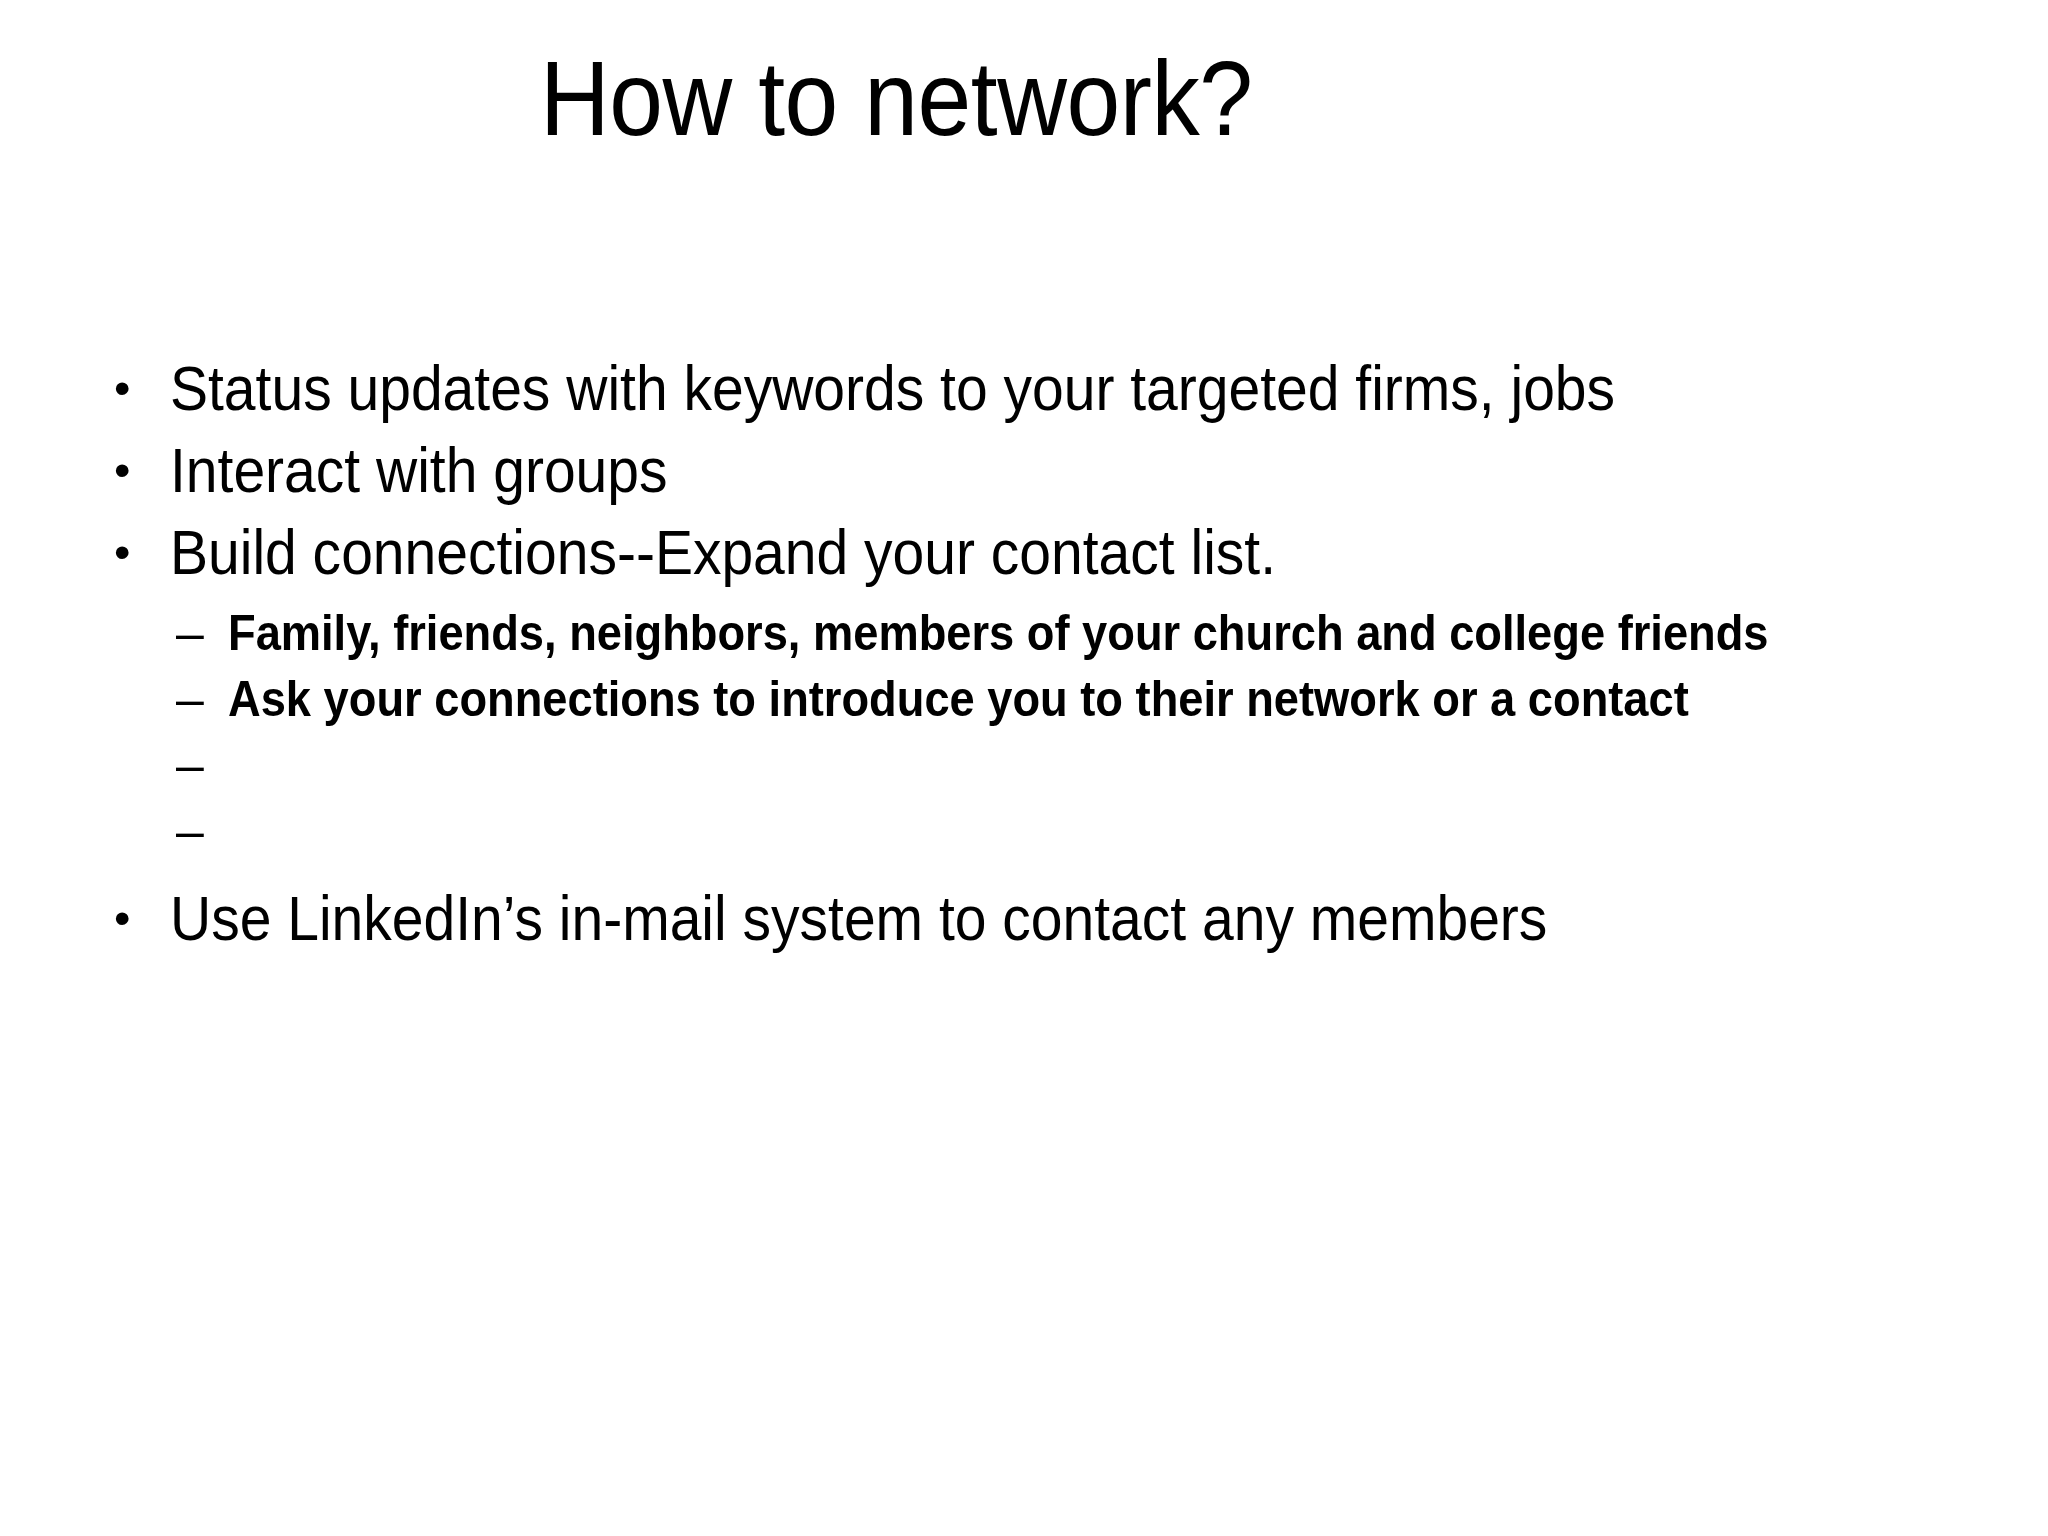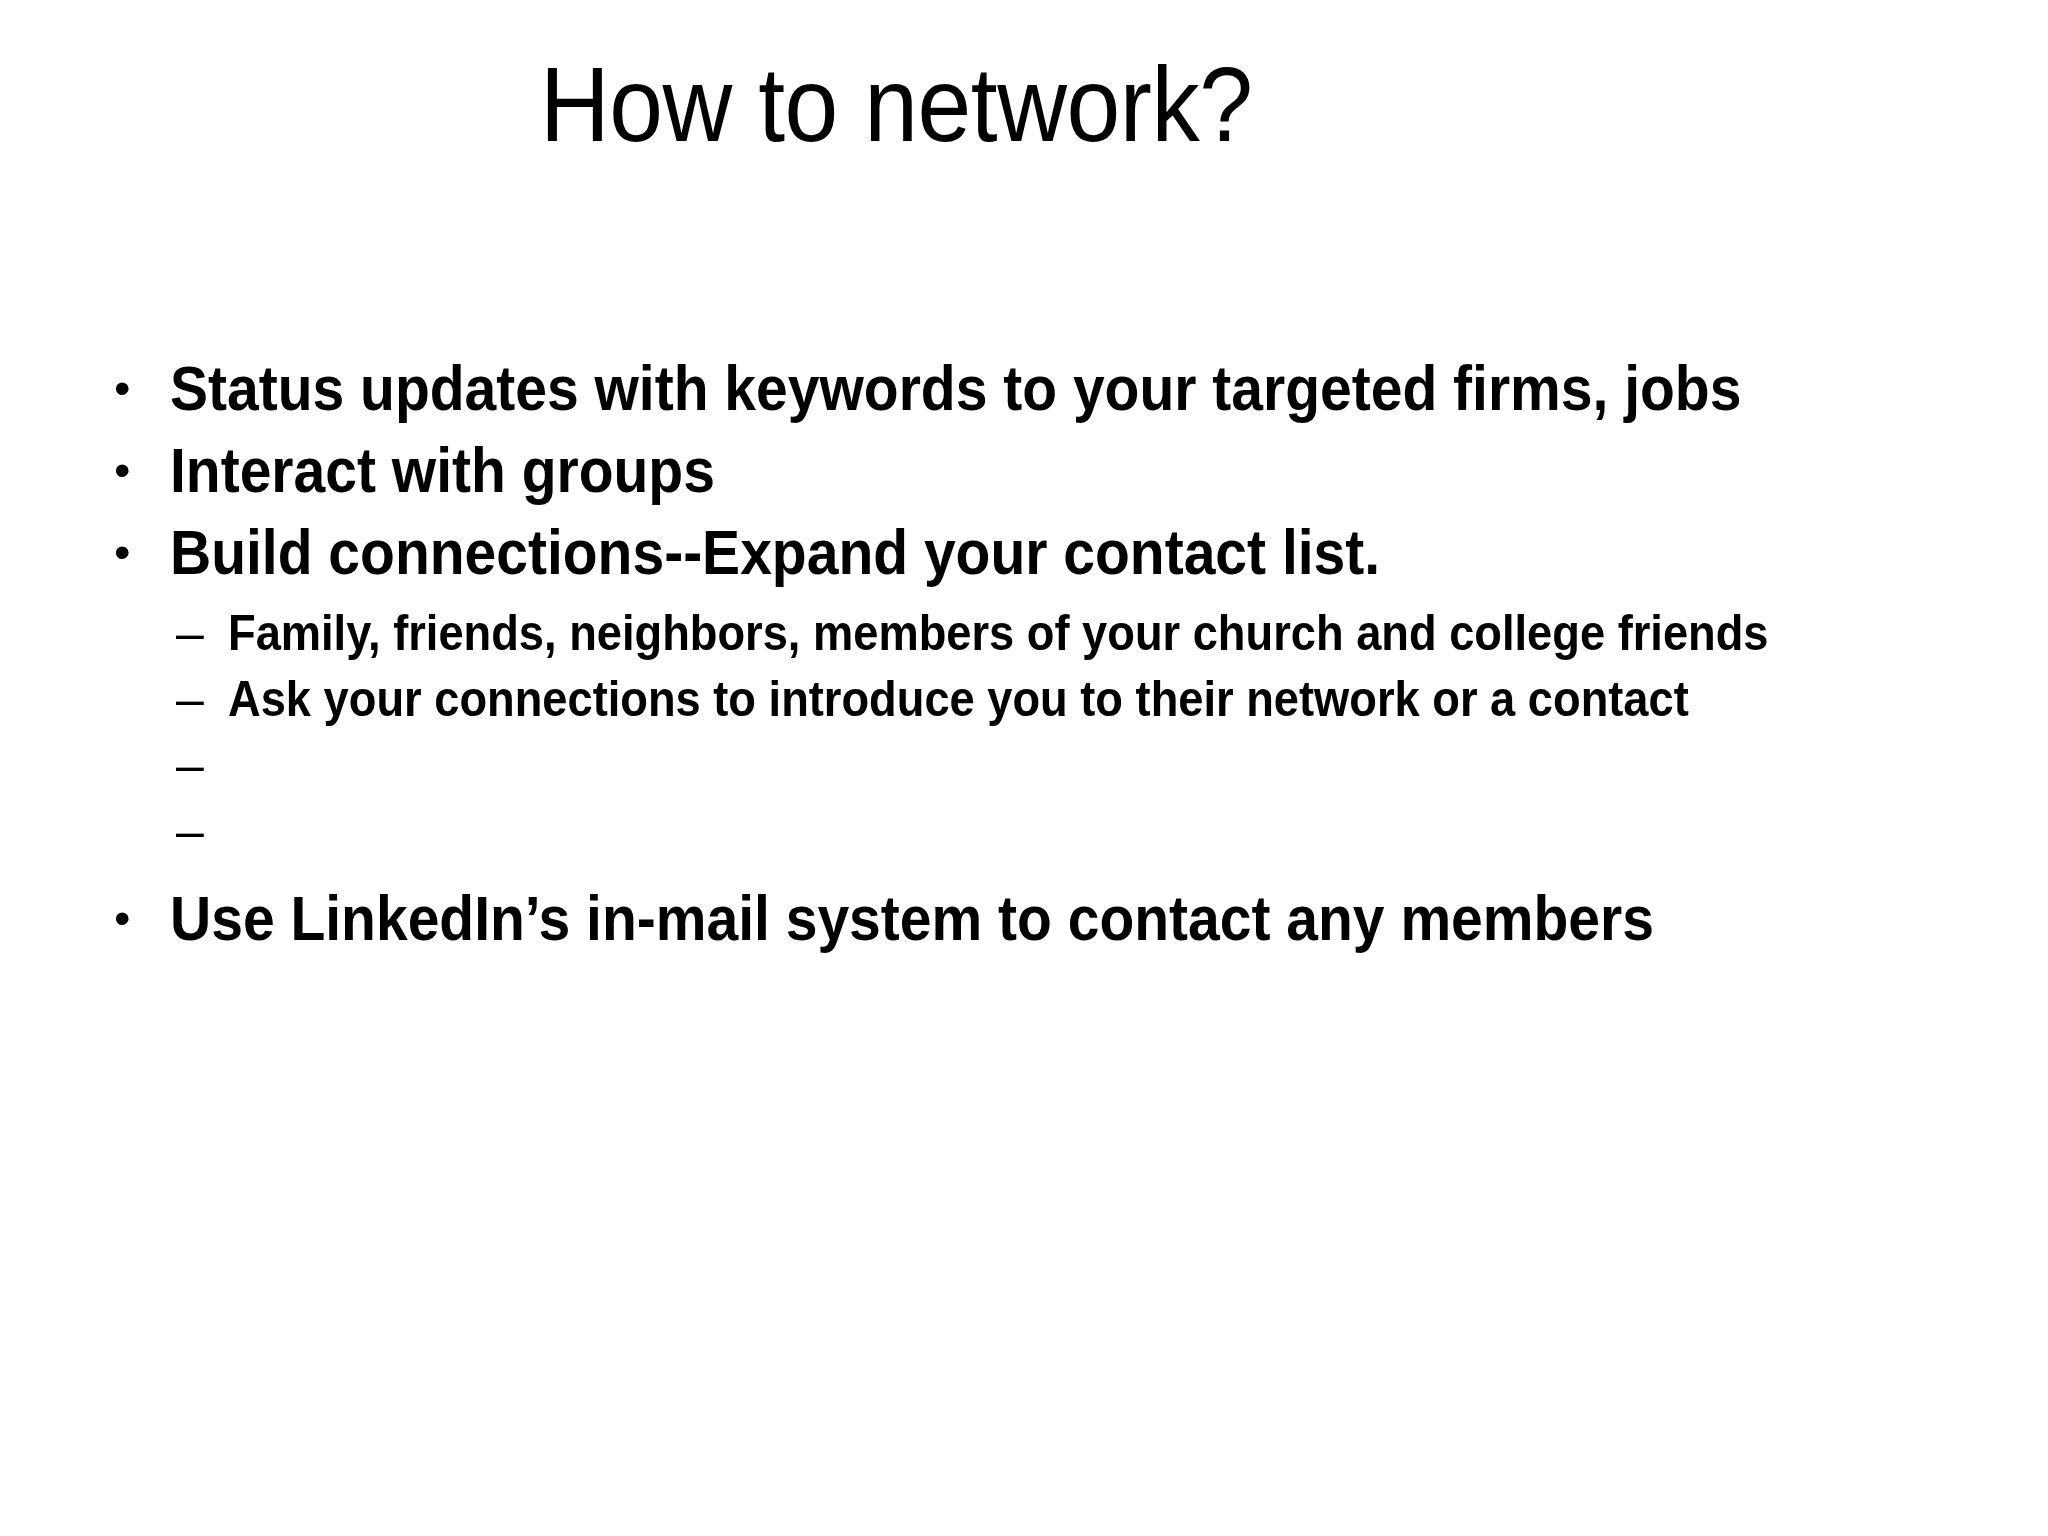--- a/index.html
+++ b/index.html
@@ -21,21 +21,21 @@
     width: 2048px;
     height: 1536px;
     background: #ffffff;
     box-sizing: border-box;
   }
 
   
   .slide-title {
     position: absolute;
     left: 0;
-    top: 48px;
+    top: 42px;
     width: 1792px;
     text-align: center;
     font-size: 105px;
     line-height: 1.08;
     font-weight: 400;
     color: #000000;
     letter-spacing: -0.5px;
     white-space: nowrap;
   }
   .slide-title .tw {
@@ -69,21 +69,20 @@
     width: 62px;
     text-align: left;
     font-size: 47px;
     line-height: 1.52;
     padding-left: 6px;
     box-sizing: border-box;
   }
   .lvl1 .btext {
     flex: 1 1 auto;
     max-width: 1742px;
-    font-weight: bold;
   }
   .lvl1 .btext .tw {
     display: block;
     transform: scaleX(0.905);
     transform-origin: left top;
     width: 110.5%;
   }
 
   
   .lvl2 {

